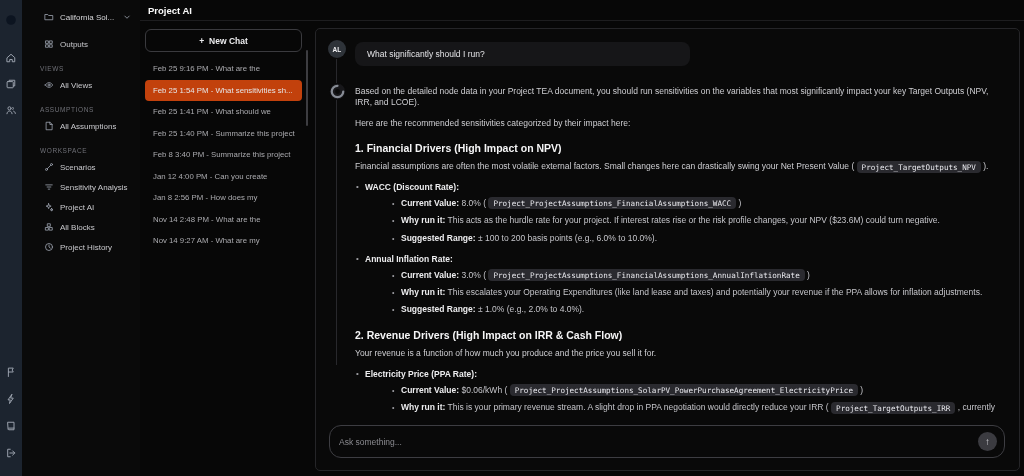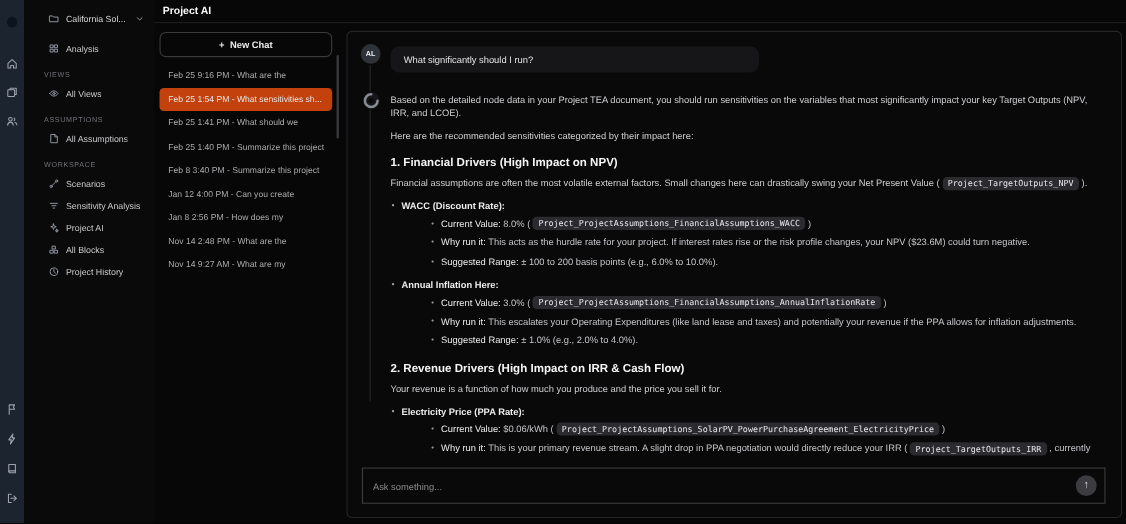--- a/index.html
+++ b/index.html
@@ -50,24 +50,24 @@
   .ai-row { margin-top:17px; }
   .ai-content { flex:1; min-width:0; padding-top:3px; }
   .ai-p { font-size:8.5px; color:#cfcfd3; margin:0 0 9px; line-height:1.35; }
   .ai-h { font-size:10.5px; font-weight:700; color:#f5f5f6; margin:13px 0 7px; }
   .li1 { position:relative; padding-left:10px; margin:9px 0 7px; font-size:8.5px; }
   .li1 > .b-label { font-weight:700; color:#ededef; }
   .li1::before { content:"•"; position:absolute; left:1px; top:0; color:#9d9da2; font-size:8px; }
   .lv2 { margin:6px 0 0 26px; }
   .li2 { position:relative; padding-left:10px; margin:5.5px 0; font-size:8.5px; color:#c6c6cb; line-height:1.4; }
   .li2::before { content:"•"; position:absolute; left:1px; top:1px; color:#9d9da2; font-size:7px; }
-  .seg-b { font-weight:400; color:#ededef; }
+  .seg-b { font-weight:700; color:#ededef; }
   .chip { font-family:"DejaVu Sans Mono","Liberation Mono",monospace; font-size:7.6px; background:#2a2a2f; color:#e9e9ee; padding:1.5px 5px; border-radius:4px; white-space:nowrap; cursor:pointer; }
   
-  .composer { margin:10px 14px 12px 13px; height:33px; border:1px solid #3d3d42; border-radius:0; display:flex; align-items:center; padding:0 7px 0 9px; flex-shrink:0; }
+  .composer { margin:10px 14px 12px 13px; height:33px; border:1px solid #3d3d42; border-radius:12px; display:flex; align-items:center; padding:0 7px 0 9px; flex-shrink:0; }
   .ask-input { flex:1; background:transparent; border:none; outline:none; color:#e5e5e7; font-size:8.5px; font-family:inherit; }
   .ask-input::placeholder { color:#8b8b90; }
   .send-btn { width:19px; height:19px; border-radius:50%; border:none; background:#3b3b40; color:#d8d8dc; font-size:10px; line-height:1; cursor:pointer; display:flex; align-items:center; justify-content:center; flex-shrink:0; }
   svg.ic { stroke:#9ca3af; stroke-width:1.3; fill:none; stroke-linecap:round; stroke-linejoin:round; }
 </style>
 </head>
 <body>
 
 <div class="app">
 
@@ -143,21 +143,21 @@
     </div>
     <div class="side-row">
       <span class="icn">
           <svg class="ic" viewBox="0 0 16 16">
             <rect x="3" y="3" width="4" height="4"></rect>
             <rect x="9.2" y="3" width="4" height="4"></rect>
             <rect x="3" y="9.2" width="4" height="4"></rect>
             <rect x="9.2" y="9.2" width="4" height="4"></rect>
           </svg>
         </span>
-      <span class="side-label">Analysis</span>
+      <span class="side-label">Outputs</span>
     </div>
     <div id="sidebar-sections">
         <div class="section-label">VIEWS</div>
         <div class="side-row">
           <span class="icn">
             <svg class="ic" viewBox="0 0 16 16">
               <path d="M2 8s2.4-3.8 6-3.8S14 8 14 8s-2.4 3.8-6 3.8S2 8 2 8z"></path>
               <circle cx="8" cy="8" r="1.7"></circle>
             </svg>
           </span>
@@ -266,21 +266,21 @@
             <div class="ai-content" id="ai-content">
                 <p class="ai-p"><span>Based on the detailed node data in your Project TEA document, you should run sensitivities on the variables that most significantly impact your key Target Outputs (NPV, IRR, and LCOE).</span></p>
                 <p class="ai-p"><span>Here are the recommended sensitivities categorized by their impact here:</span></p>
                 <div class="ai-h">1. Financial Drivers (High Impact on NPV)</div>
                 <p class="ai-p"><span>Financial assumptions are often the most volatile external factors. Small changes here can drastically swing your Net Present Value ( </span><code class="chip">Project_TargetOutputs_NPV</code><span> ).</span></p>
                 <div class="li1"><span class="b-label">WACC (Discount Rate):</span><div class="lv2">
                     <div class="li2"><span class="seg-b">Current Value:</span><span> 8.0% ( </span><code class="chip">Project_ProjectAssumptions_FinancialAssumptions_WACC</code><span> )</span></div>
                     <div class="li2"><span class="seg-b">Why run it:</span><span> This acts as the hurdle rate for your project. If interest rates rise or the risk profile changes, your NPV ($23.6M) could turn negative.</span></div>
                     <div class="li2"><span class="seg-b">Suggested Range:</span><span> ± 100 to 200 basis points (e.g., 6.0% to 10.0%).</span></div>
                   </div></div>
-                <div class="li1"><span class="b-label">Annual Inflation Here:</span><div class="lv2">
+                <div class="li1"><span class="b-label">Annual Inflation Rate:</span><div class="lv2">
                     <div class="li2"><span class="seg-b">Current Value:</span><span> 3.0% ( </span><code class="chip">Project_ProjectAssumptions_FinancialAssumptions_AnnualInflationRate</code><span> )</span></div>
                     <div class="li2"><span class="seg-b">Why run it:</span><span> This escalates your Operating Expenditures (like land lease and taxes) and potentially your revenue if the PPA allows for inflation adjustments.</span></div>
                     <div class="li2"><span class="seg-b">Suggested Range:</span><span> ± 1.0% (e.g., 2.0% to 4.0%).</span></div>
                   </div></div>
                 <div class="ai-h">2. Revenue Drivers (High Impact on IRR &amp; Cash Flow)</div>
                 <p class="ai-p"><span>Your revenue is a function of how much you produce and the price you sell it for.</span></p>
                 <div class="li1"><span class="b-label">Electricity Price (PPA Rate):</span><div class="lv2">
                     <div class="li2"><span class="seg-b">Current Value:</span><span> $0.06/kWh ( </span><code class="chip">Project_ProjectAssumptions_SolarPV_PowerPurchaseAgreement_ElectricityPrice</code><span> )</span></div>
                     <div class="li2"><span class="seg-b">Why run it:</span><span> This is your primary revenue stream. A slight drop in PPA negotiation would directly reduce your IRR ( </span><code class="chip">Project_TargetOutputs_IRR</code><span> , currently 13.5%).</span></div>
                   </div></div>

